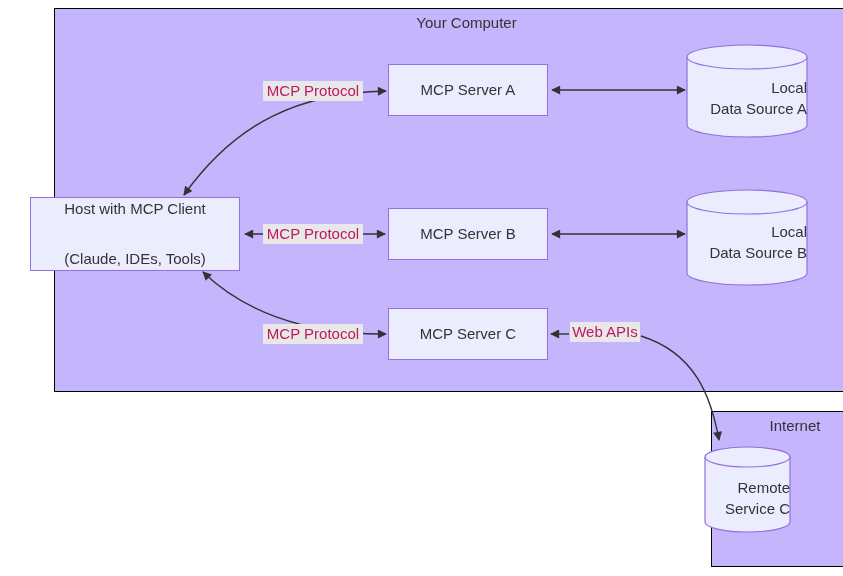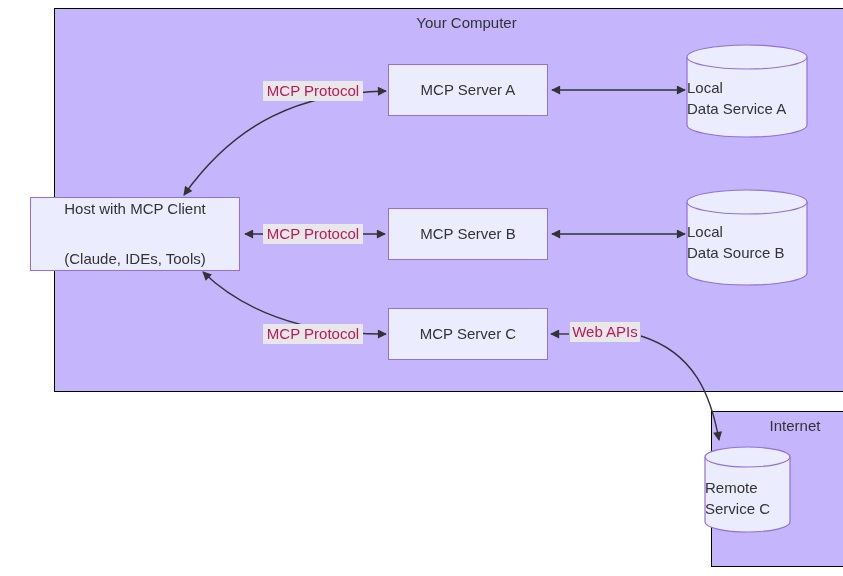--- a/index.html
+++ b/index.html
@@ -26,21 +26,21 @@
   #node-server-c { left:388px; top:308px; width:160px; height:52px; }
   .edge-label {
     position:absolute; background:#e8e8e8; font-size:15px; line-height:20px;
     text-align:center; z-index:2; color:#be185d; white-space:nowrap;
   }
   #label-a { left:263px; top:81px; width:100px; height:20px; }
   #label-b { left:263px; top:224px; width:100px; height:20px; }
   #label-c { left:263px; top:324px; width:100px; height:20px; }
   #label-web { left:570px; top:322px; width:70px; height:20px; }
   .cyl-label {
-    position:absolute; text-align:left; font-size:15px; line-height:21px; z-index:2; color:#333;
+    position:absolute; text-align:right; font-size:15px; line-height:21px; z-index:2; color:#333;
   }
   #cyl-label-a { left:687px; top:77px; width:120px; }
   #cyl-label-b { left:687px; top:221px; width:120px; }
   #cyl-label-c { left:705px; top:477px; width:85px; }
 </style>
 </head>
 <body>
 
 <div class="canvas">
 
@@ -103,21 +103,21 @@
     <div>MCP Server C</div>
   </div>
 
   <div class="edge-label" id="label-a">MCP Protocol</div>
   <div class="edge-label" id="label-b">MCP Protocol</div>
   <div class="edge-label" id="label-c">MCP Protocol</div>
   <div class="edge-label" id="label-web">Web APIs</div>
 
   <div class="cyl-label" id="cyl-label-a">
     <div>Local</div>
-    <div>Data Service A</div>
+    <div>Data Source A</div>
   </div>
   <div class="cyl-label" id="cyl-label-b">
     <div>Local</div>
     <div>Data Source B</div>
   </div>
   <div class="cyl-label" id="cyl-label-c">
     <div>Remote</div>
     <div>Service C</div>
   </div>
 

